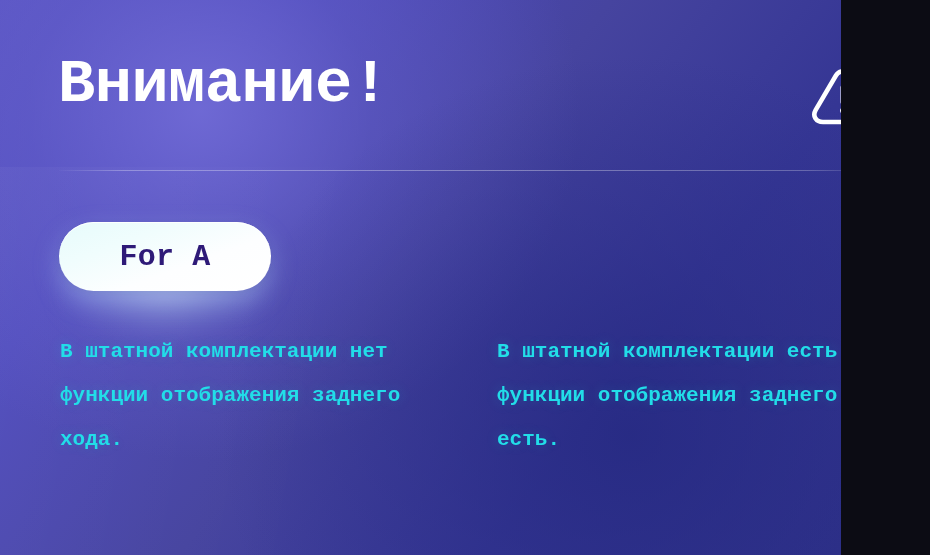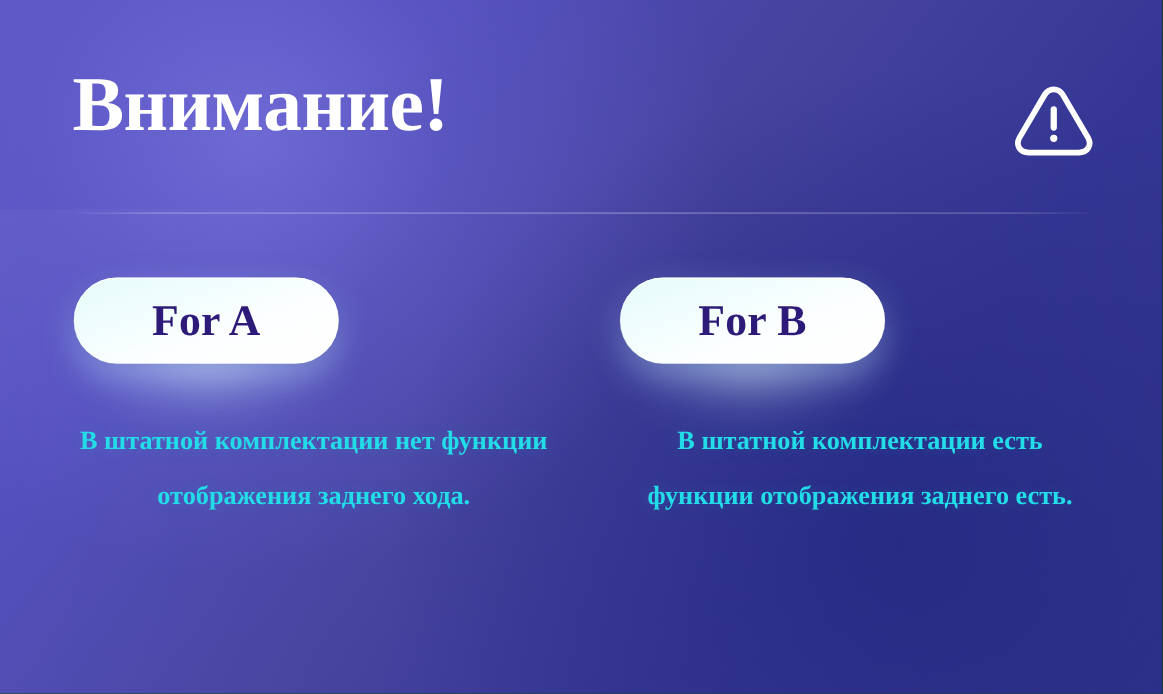--- a/index.html
+++ b/index.html
@@ -4,25 +4,25 @@
 <title>Внимание</title>
 <style>
   html, body {
     margin: 0;
     padding: 0;
     background: #0c0c14;
   }
 
   .slide {
     position: relative;
-    width: 930px;
+    width: 841px;
     height: 555px;
     overflow: hidden;
-    font-family: Liberation Serif, serif;
-    background: #15803d;
+    font-family: Liberation Mono, monospace;
+    background: #701a75;
     isolation: isolate;
   }
 
   
   .bg-base {
     position: absolute;
     inset: 0;
     background: linear-gradient(128deg,
                 #5a55c4 0%,
                 #4f4bbd 22%,
@@ -159,38 +159,37 @@
     cursor: pointer;
     background: linear-gradient(160deg,
                 #e6fbfb 0%,
                 #f0fdfd 30%,
                 #fdfeff 62%,
                 #ffffff 100%);
     box-shadow: 0 10px 26px rgba(190,225,255,0.35),
                 0 2px 6px rgba(40,40,120,0.18),
                 inset 0 1px 0 rgba(255,255,255,0.9);
     font-family: inherit;
-    font-size: 35px;
+    font-size: 30px;
     font-weight: 700;
     letter-spacing: 0.2px;
     color: #2e1a78;
   }
   .pill-a { width: 212px; }
   .pill-b { width: 212px; }
 
   .desc {
     margin: 0;
     padding: 0;
     width: 382px;
     font-size: 21px;
     line-height: 44px;
     font-weight: 700;
     color: #22dde8;
     text-shadow: 0 0 14px rgba(34,221,232,0.18);
-    text-align: center;
   }
   .desc-a { position: absolute; left: 1px; top: 108px; }
   .desc-b { position: absolute; left: 1px; top: 108px; }
 </style>
 </head>
 <body>
 
 <div class="slide">
 
   <div class="bg-base"></div>
@@ -212,21 +211,17 @@
 
     <div class="col col-a">
       <div class="pill-wrap">
         <div class="pill-glow"></div>
         <button class="pill pill-a">For A</button>
       </div>
       <p class="desc desc-a">В штатной комплектации нет функции отображения заднего хода.</p>
     </div>
 
     <div class="col col-b">
-      <div class="pill-wrap">
-        <div class="pill-glow"></div>
-        <button class="pill pill-b">For B</button>
-      </div>
       <p class="desc desc-b">В штатной комплектации есть функции отображения заднего есть.</p>
     </div>
 
   </div>
 </div>
 
 </body></html>

